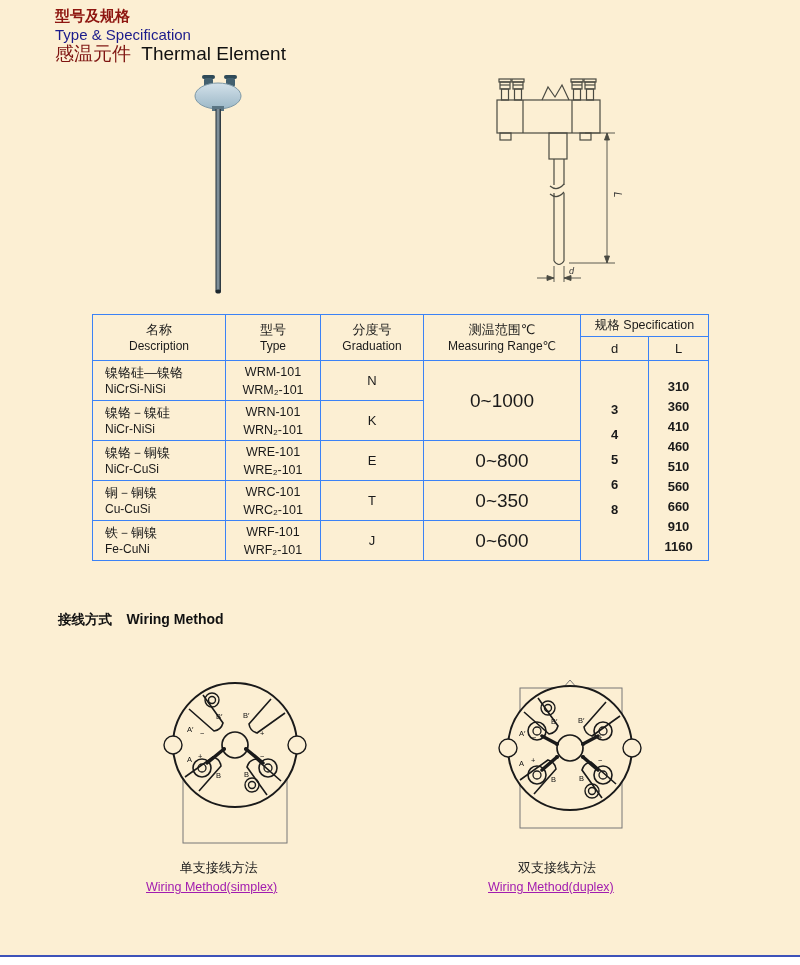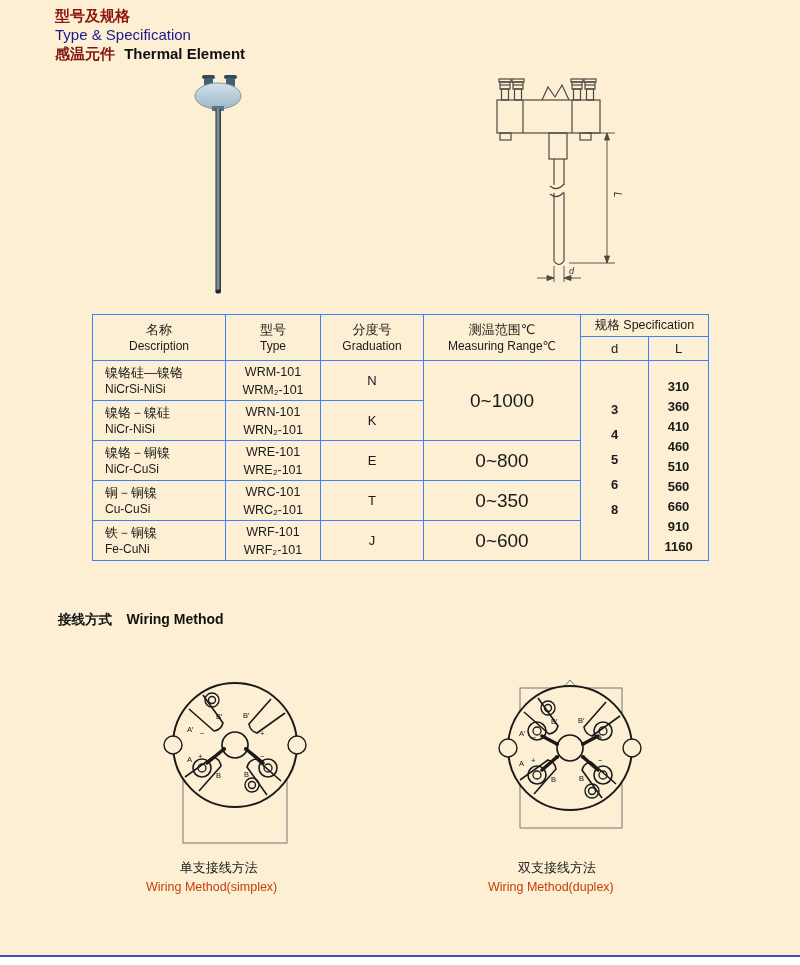--- a/index.html
+++ b/index.html
@@ -7,21 +7,21 @@
   .page{
     position:relative;width:800px;height:965px;overflow:hidden;
     background:#FCEFD3;
     font-family:"Liberation Sans","DejaVu Sans",sans-serif;
     color:#1a1a1a;
   }
   
   .hdr{position:absolute;left:55px;top:6px;}
   .hdr .l1{font-size:15px;font-weight:bold;line-height:19px;color:#8E1610;}
   .hdr .l2{font-size:15px;font-weight:normal;line-height:19px;color:#1B1B8C;}
-  .hdr .l3{font-size:15px;font-weight:bold;line-height:19px;}
+  .hdr .l3{font-size:19px;font-weight:normal;line-height:19px;}
   .hdr .l3 .zh-red{color:#7E1411;}
   .hdr .l3 .blk{color:#111;margin-left:5px;}
   
   .figprobe{position:absolute;left:180px;top:75px;}
   .figdraw{position:absolute;left:485px;top:68px;}
   
   .spec-table{
     position:absolute;left:92px;top:314px;
     border-collapse:collapse;table-layout:fixed;width:616px;
   }
@@ -50,21 +50,21 @@
   .wm-head .zh{font-size:13.5px;color:#111;}
   .wm-head .en{font-size:14px;color:#111;margin-left:10px;}
   .figwire-l{position:absolute;left:160px;top:663px;}
   .figwire-r{position:absolute;left:495px;top:663px;}
   .cap{position:absolute;text-align:center;}
   .cap-left{left:146px;top:858px;}
   .cap-right{left:488px;top:858px;}
   .cap .zh{font-size:13px;line-height:20px;color:#222;}
   .cap-left .zh{margin-left:14px;}
   .cap-right .zh{margin-left:12px;}
-  .cap .en{font-size:12.5px;line-height:19px;color:#c2410c;}
+  .cap .en{font-size:12.5px;line-height:19px;color:#a21caf;text-decoration:underline;}
   
   .foot-line{position:absolute;left:0;top:955px;width:800px;height:2px;background:#3D52B8;}
   .foot-white{position:absolute;left:0;top:957px;width:800px;height:8px;background:#ffffff;}
   svg text{font-family:"Liberation Sans","DejaVu Sans",sans-serif;}
 </style>
 </head>
 <body>
 
 <div class="page">
 

